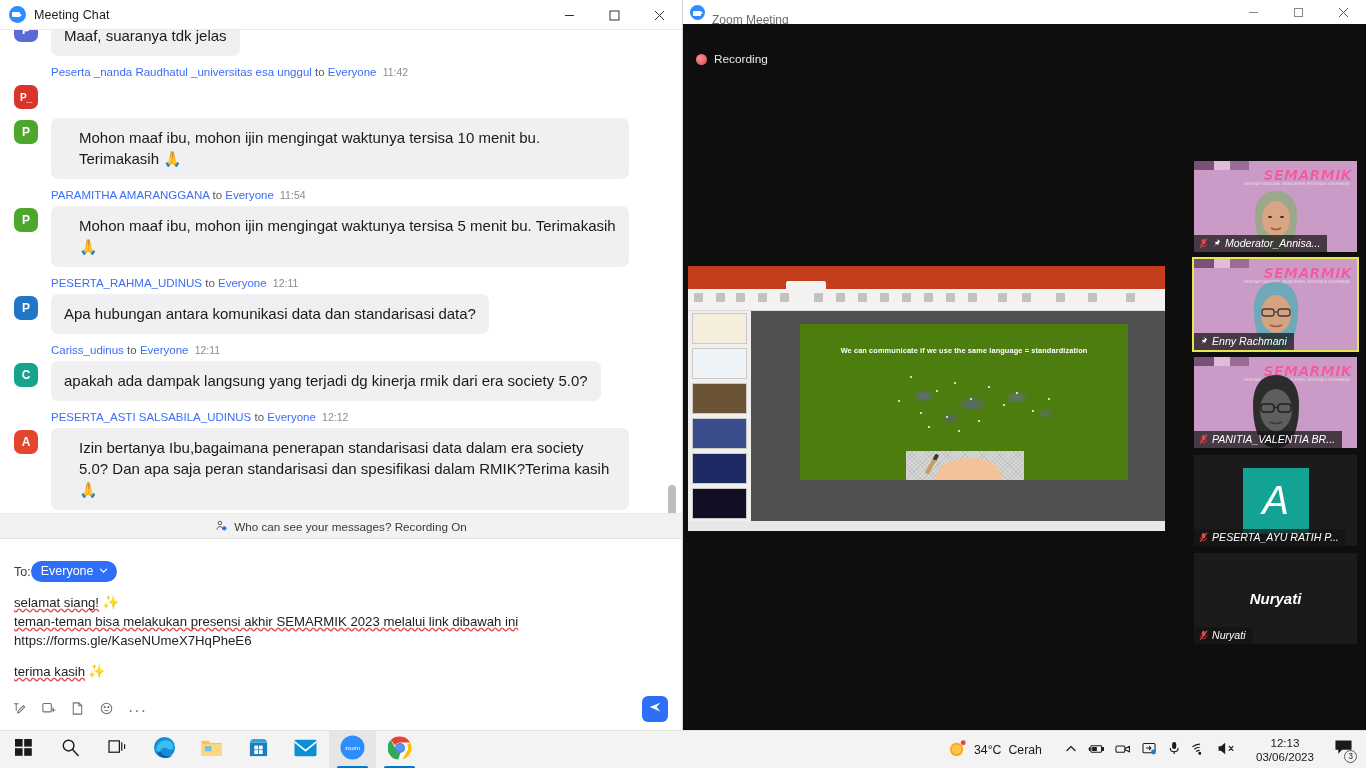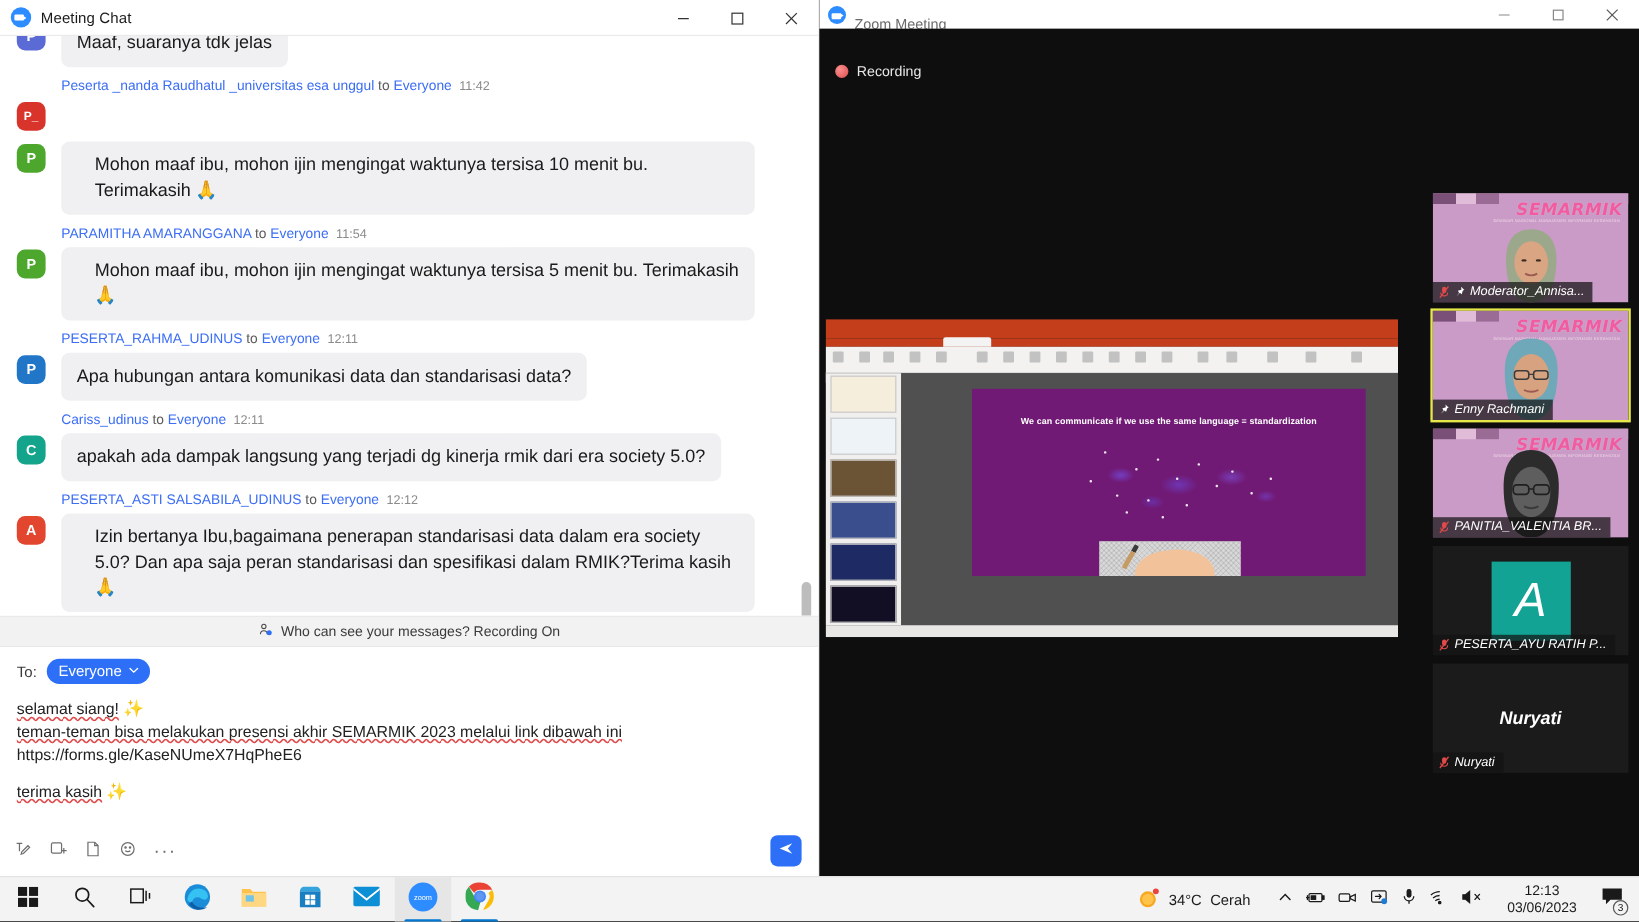--- a/index.html
+++ b/index.html
@@ -101,21 +101,21 @@
     background: #F2F2F2;
     display: flex; align-items: center; justify-content: center;
     font-size: 11.7px; color: #3a3a3a; gap: 6px;
     border-top: 1px solid #e8e8e8;
   }
 
   .compose {
     flex: 0 0 192px; background: #fff; border-top: 1px solid #e3e3e3;
     padding: 10px 14px 0 14px; position: relative;
   }
-  .to-row { display: flex; align-items: center; gap: 8px; margin-bottom: 11px; }
+  .to-row { display: flex; align-items: center; margin-bottom: 11px; margin-top: 12px; }
   .to-label { font-size: 12.5px; color: #3a3a3a; }
   .to-pill {
     background: #2D6FF7; color: #fff; font-size: 12.5px;
     padding: 3px 9px 4px 10px; border-radius: 13px;
     display: flex; align-items: center; gap: 5px;
   }
   .compose-text {
     font-size: 13.2px; color: #222; line-height: 19px;
     min-height: 92px;
   }
@@ -198,22 +198,22 @@
   }
   .thumb {
     width: 55px; height: 31px; margin: 0 auto 4px auto;
     border: 1px solid #c9c9c9; overflow: hidden;
   }
   .slide-stage {
     position: absolute; left: 63px; top: 0; right: 0; bottom: 0;
     background: #505050;
   }
   .slide {
-    position: absolute; left: 59px; top: 13px; width: 328px; height: 156px;
-    background: #701a75; overflow: hidden;
+    position: absolute; left: 49px; top: 13px; width: 328px; height: 156px;
+    background: #4d7c0f; overflow: hidden;
   }
   .slide-title {
     position: absolute; left: 0; right: 0; top: 22px;
     text-align: center; color: #fff;
     font-size: 7.4px; font-weight: bold; letter-spacing: .1px;
   }
   .slide-map {
     position: absolute; left: 58px; top: 40px; width: 220px; height: 80px;
     background:
       radial-gradient(ellipse 16px 9px at 30% 40%, rgba(120,90,255,.55), transparent 70%),

